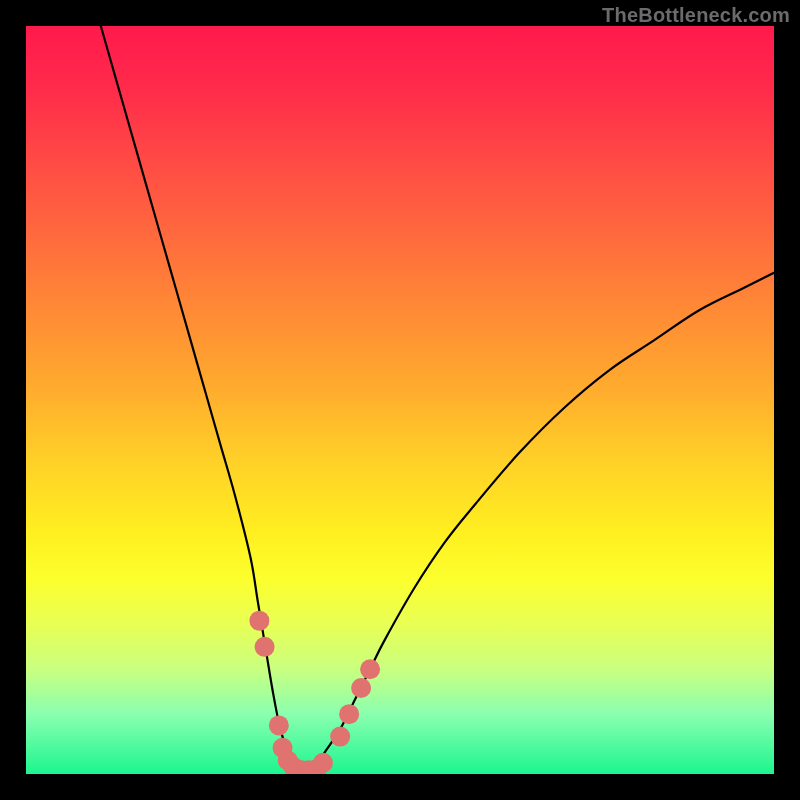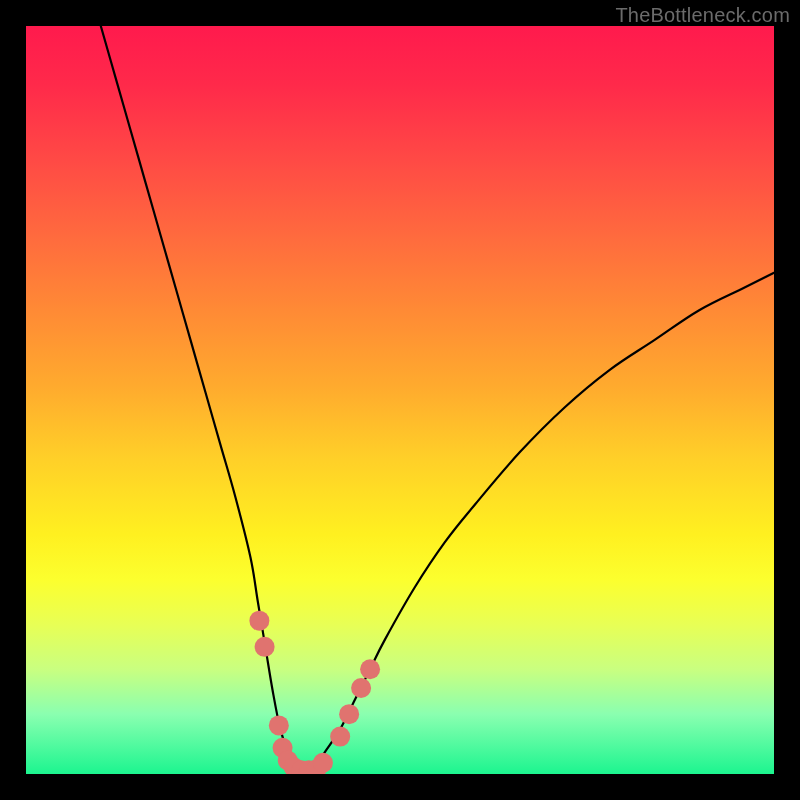--- a/index.html
+++ b/index.html
@@ -33,21 +33,21 @@
       #1cf58f 100%
     );
   }
   .watermark {
     position: absolute;
     top: 4px;
     right: 10px;
     color: #6b6b6b;
     font-size: 20px;
     letter-spacing: 0.2px;
-    font-weight: 400;
+    font-weight: 700;
     z-index: 10;
   }
   svg.plot {
     position: absolute;
     left: 0;
     top: 0;
     width: 748px;
     height: 748px;
   }
 </style>

